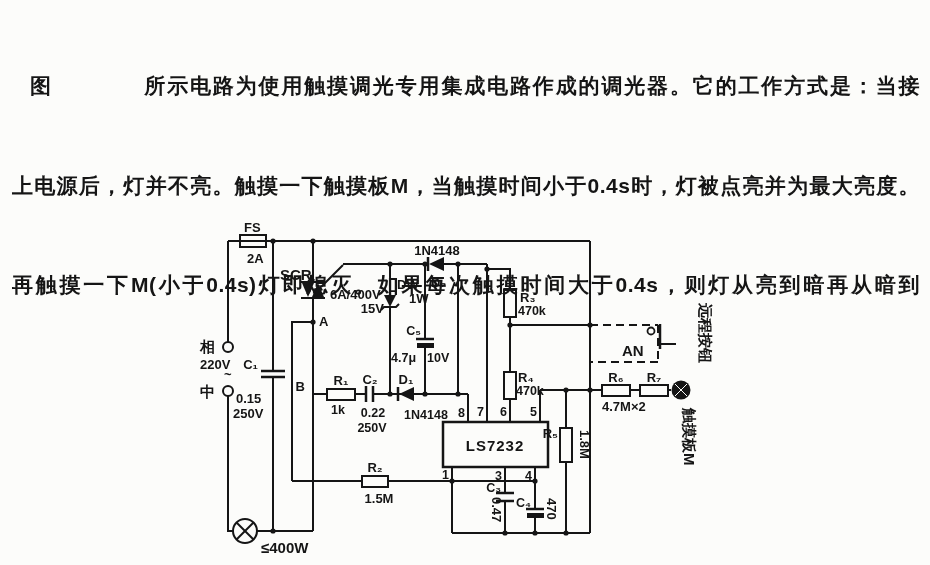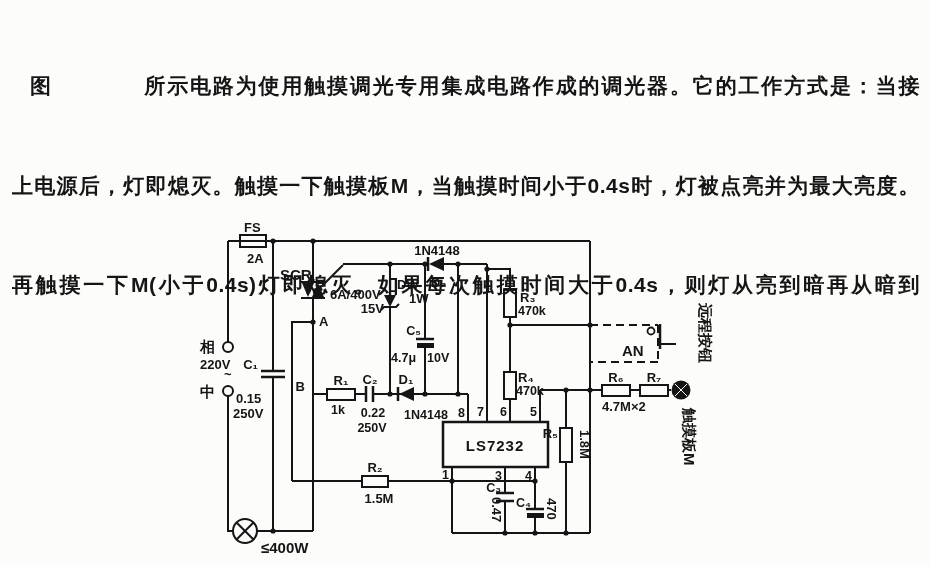--- a/index.html
+++ b/index.html
@@ -274,16 +274,16 @@
   <text class="cjk" x="700" y="303" transform="rotate(90 700 303)">远程按钮</text>
 
   <text class="lbl" x="616" y="382" text-anchor="middle">R₆</text>
   <text class="lbl" x="654" y="382" text-anchor="middle">R₇</text>
   <text class="lbl" x="602" y="411">4.7M×2</text>
   <text class="cjk" x="684" y="408" transform="rotate(90 684 408)">触摸板M</text>
 </svg>
 
 <div class="para">
   <div class="pline first">图　　　　所示电路为使用触摸调光专用集成电路作成的调光器。它的工作方式是：当接</div>
-  <div class="pline">上电源后，灯即熄灭。触摸一下触摸板M，当触摸时间小于0.4s时，灯被点亮并为最大亮度。</div>
+  <div class="pline">上电源后，灯并不亮。触摸一下触摸板M，当触摸时间小于0.4s时，灯被点亮并为最大亮度。</div>
   <div class="pline">再触摸一下M(小于0.4s)灯即熄灭。如果每次触摸时间大于0.4s，则灯从亮到暗再从暗到</div>
   
 </div>
 
 </body></html>

